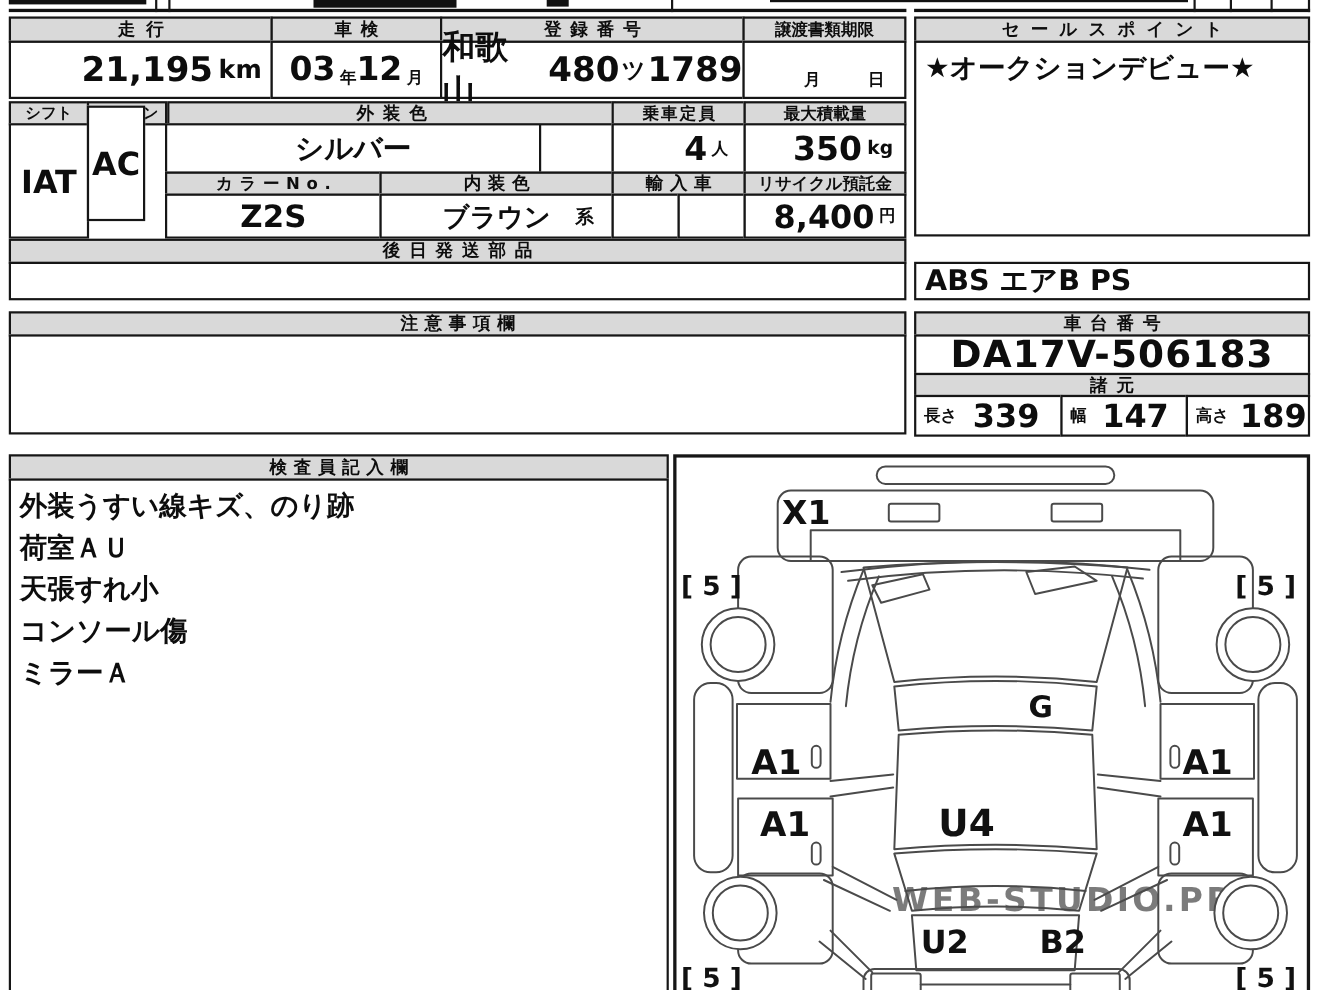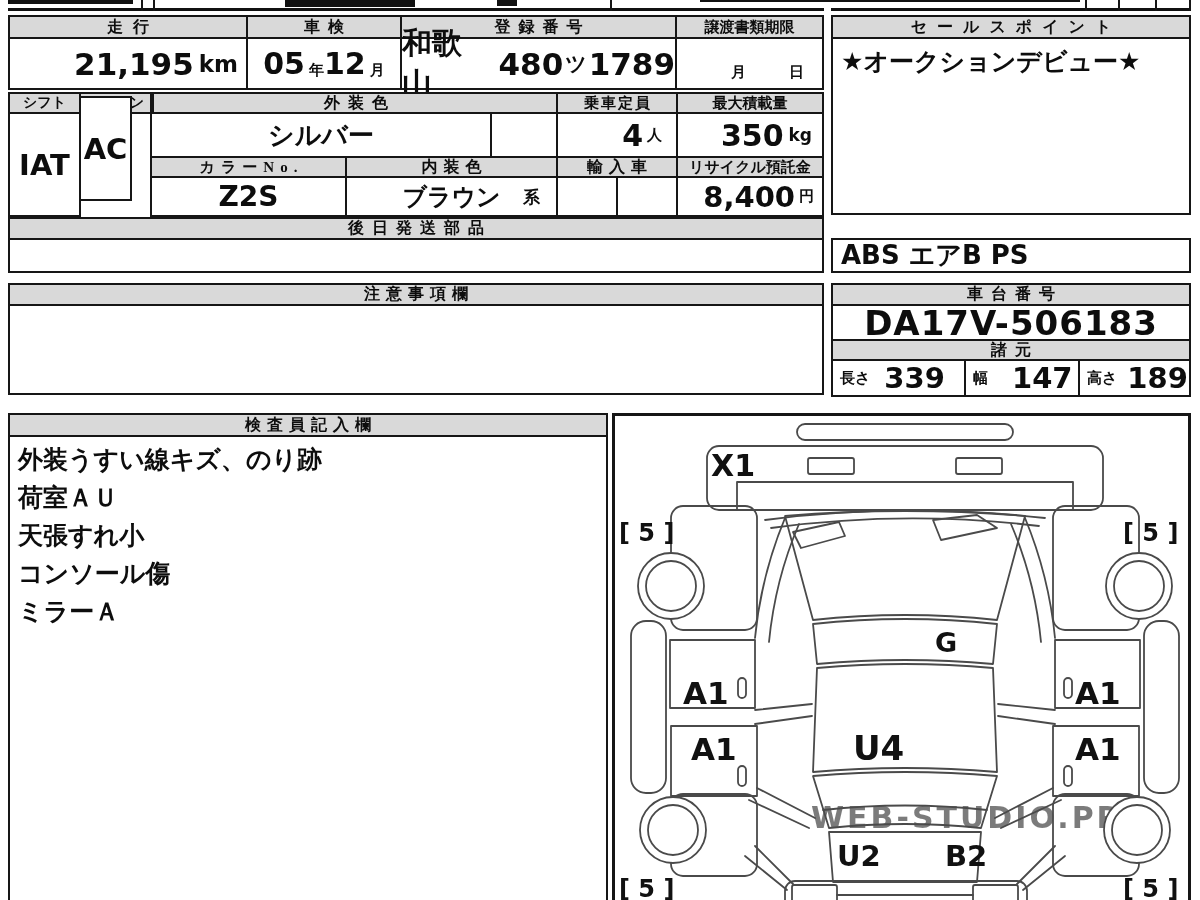--- a/index.html
+++ b/index.html
@@ -2,21 +2,21 @@
 <html><head>
 <meta charset="utf-8">
 <style>
   html,body{margin:0;padding:0;background:#888;}
   #stage{position:relative;width:1200px;height:900px;background:#ffffff;overflow:hidden;
          font-family:"DejaVu Sans","Liberation Sans",sans-serif;color:#0d0d0d;font-weight:bold;}
   .cell{position:absolute;border:2px solid #161616;box-sizing:border-box;display:flex;align-items:center;justify-content:center;background:#fff;}
   .hdr{background:#d9d9d9;font-size:16px;}
   .ls10{letter-spacing:10px;padding-left:10px;}
   .ls8{letter-spacing:8px;padding-left:8px;}
-  .ls6{letter-spacing:6px;padding-left:6px;font-family:Liberation Serif, serif;}
+  .ls6{letter-spacing:6px;padding-left:6px;}
   .ls2{letter-spacing:2px;padding-left:2px;}
   .big{font-size:30px;}
   .unit{font-size:15px;font-weight:bold;margin-left:4px;}
   .frag{position:absolute;background:#111;}
   .stub{position:absolute;background:#161616;width:2px;}
   svg text{font-family:"DejaVu Sans","Liberation Sans",sans-serif;font-weight:bold;fill:#111;}
 </style>
 </head>
 <body>
 
@@ -42,21 +42,21 @@
   <div class="cell hdr ls8" style="left:246px;top:15px;width:156px;height:24px;">車検</div>
   <div class="cell hdr ls8" style="left:400px;top:15px;width:277px;height:24px;">登録番号</div>
   <div class="cell hdr" style="left:675px;top:15px;width:149px;height:24px;font-size:15px;">譲渡書類期限</div>
   <div class="cell hdr ls10" style="left:831px;top:15px;width:360px;height:24px;">セールスポイント</div>
 
   <div class="cell" style="left:8px;top:37px;width:240px;height:53px;justify-content:flex-end;padding-right:8px;">
     <span class="big" style="font-size:31px;">21,195</span>
     <span style="font-size:23px;margin-left:5px;">km</span>
   </div>
   <div class="cell" style="left:246px;top:37px;width:156px;height:53px;">
-    <span class="big">05</span>
+    <span class="big">03</span>
     <span class="unit" style="align-self:flex-end;margin-bottom:8px;">年</span>
     <span class="big">12</span>
     <span class="unit" style="align-self:flex-end;margin-bottom:8px;">月</span>
   </div>
   <div class="cell" style="left:400px;top:37px;width:277px;height:53px;">
     <span style="font-size:30px;">和歌山</span>
     <span style="font-size:31px;margin-left:12px;">480</span>
     <span style="font-size:21px;margin:0 2px;">ツ</span>
     <span style="font-size:31px;">1789</span>
   </div>
@@ -127,21 +127,21 @@
   <div class="cell" style="left:831px;top:304px;width:360px;height:37px;">
     <span style="font-size:34px;letter-spacing:1px;">DA17V-506183</span>
   </div>
   <div class="cell hdr ls8" style="left:831px;top:339px;width:360px;height:22px;">諸元</div>
   <div class="cell" style="left:831px;top:359px;width:135px;height:38px;justify-content:flex-start;padding-left:7px;text-align:right;">
     <span style="font-size:15px;">長さ</span>
     <span style="font-size:29px;margin-left:14px;">339</span>
   </div>
   <div class="cell" style="left:964px;top:359px;width:116px;height:38px;justify-content:flex-start;padding-left:7px;">
     <span style="font-size:15px;">幅</span>
-    <span style="font-size:29px;margin-left:24px;">147</span>
+    <span style="font-size:29px;margin-left:14px;">147</span>
   </div>
   <div class="cell" style="left:1078px;top:359px;width:113px;height:38px;justify-content:flex-start;padding-left:7px;">
     <span style="font-size:15px;">高さ</span>
     <span style="font-size:29px;margin-left:10px;">189</span>
   </div>
 
   <div class="cell hdr ls6" style="left:8px;top:413px;width:600px;height:24px;">検査員記入欄</div>
   <div class="cell" style="left:8px;top:435px;width:600px;height:470px;align-items:flex-start;justify-content:flex-start;">
     <div style="padding:4px 8px;font-size:25px;line-height:38px;">
       <div>外装うすい線キズ、のり跡</div>

